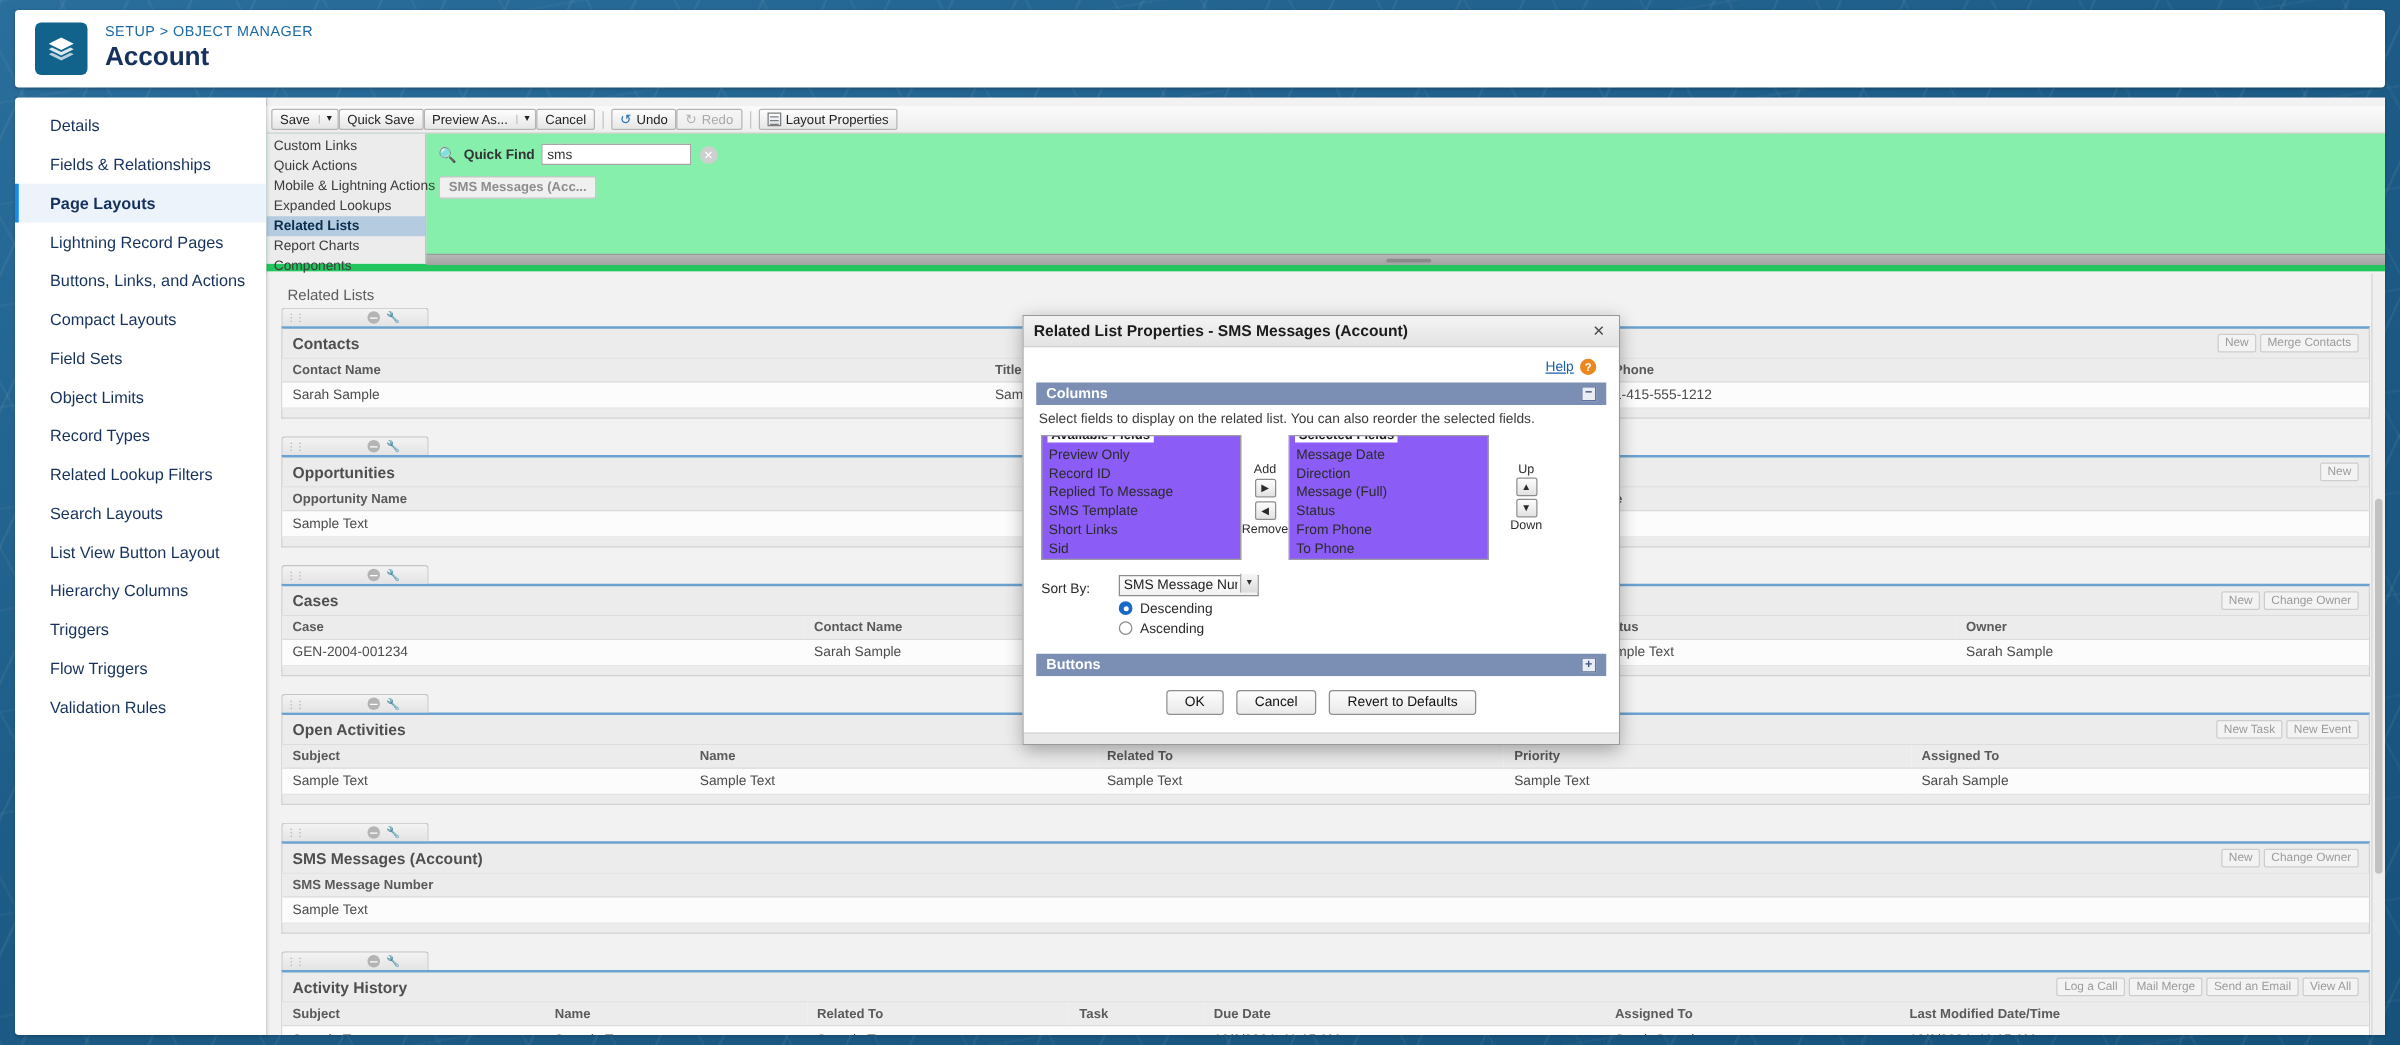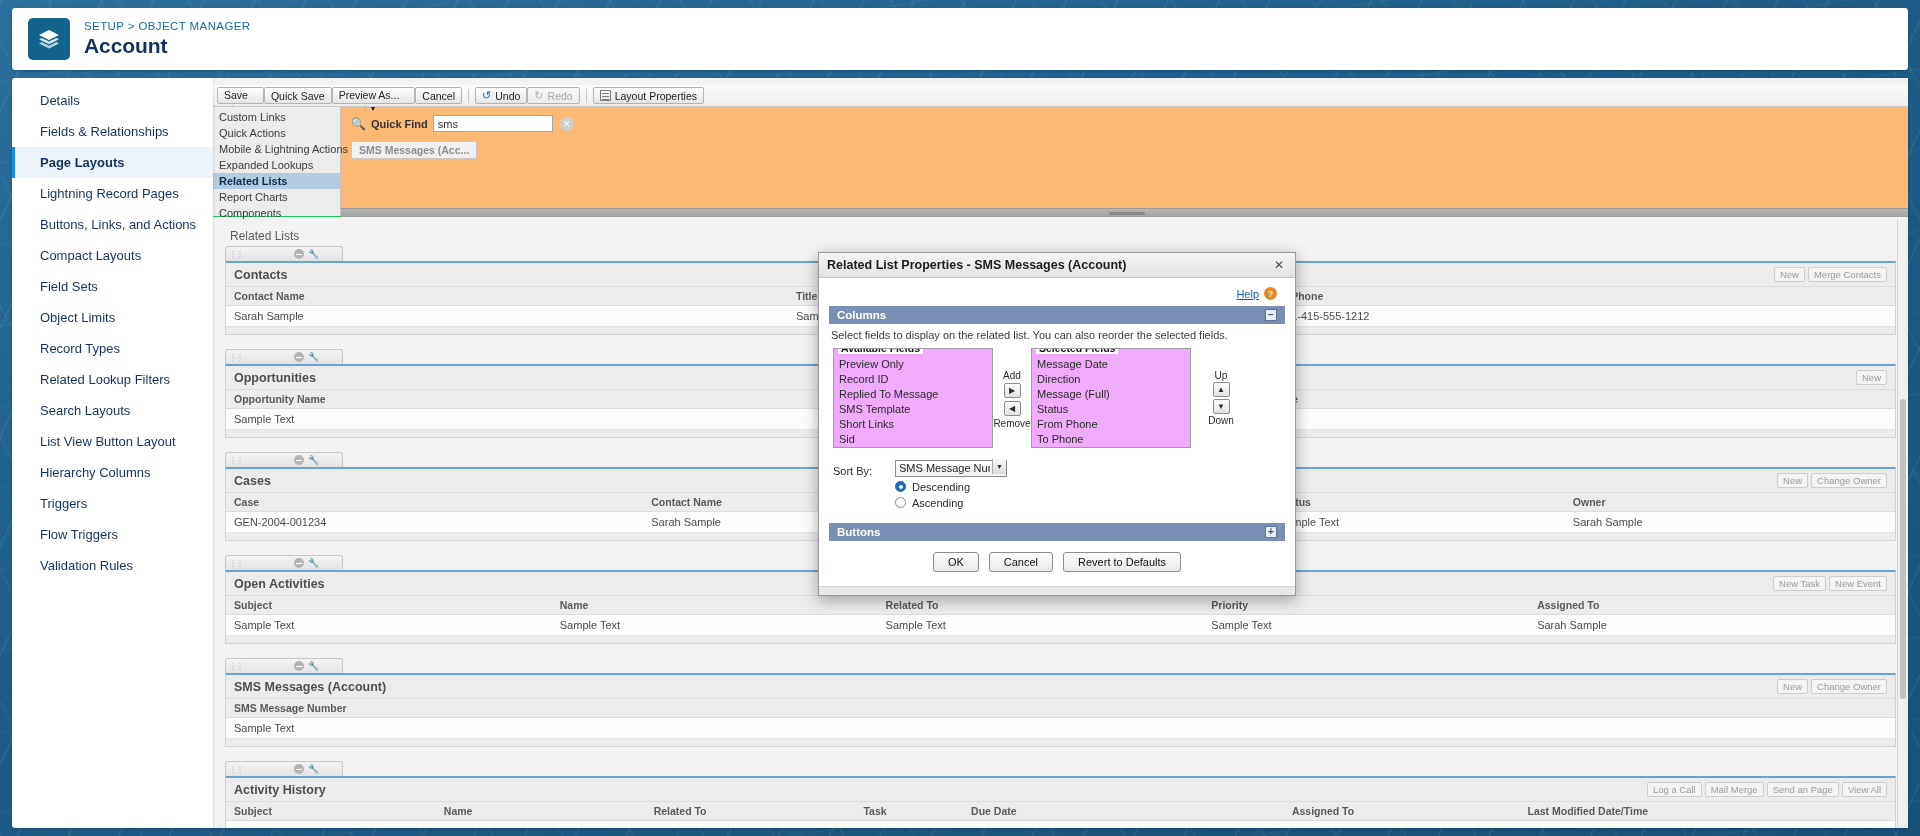--- a/index.html
+++ b/index.html
@@ -111,21 +111,21 @@
     font-size: 10.5px; color: #222;
     border: 1px solid #b4b4b4;
     background: linear-gradient(#fdfdfd,#e6e6e6);
     border-radius: 2px;
     padding: 1px 6px;
     height: 17px;
     display: flex; align-items: center; gap: 4px;
     cursor: pointer;
     white-space: nowrap;
   }
-  .tb-btn.split { padding-right: 15px; flex-direction: column; }
+  .tb-btn.split { padding-right: 3px; }
   .tb-btn.disabled { color: #a9a9a9; background: linear-gradient(#f6f6f6,#ececec); cursor: default; }
   .tb-caret {
     border-left: 1px solid #c0c0c0;
     padding-left: 4px; margin-left: 3px;
     font-size: 7px; line-height: 1;
   }
   .tb-sep {
     width: 1px; height: 14px; background: #c4c4c4;
     margin: 0 6px;
   }
@@ -139,22 +139,22 @@
   }
   .lp-ic::after {
     content:""; position:absolute; left:1px; right:1px; top:2px;
     height:1px; background:#7d7d7d;
     box-shadow: 0 3px 0 #7d7d7d, 0 6px 0 #7d7d7d;
   }
 
   
   .palette-wrap {
     display: flex;
-    background: #fdba74;
-    border-bottom: 1px solid #22c55e;
+    background: #86efac;
+    border-bottom: 6px solid #22c55e;
     height: 110px;
   }
   .palette-nav {
     width: 128px;
     background: #ececec;
     border-right: 1px solid #c3c3c3;
     padding-top: 2px;
     font-size: 11px;
     color: #3c3c3c;
   }
@@ -361,21 +361,21 @@
     font-size: 11px; color: #3c3c3c;
     padding: 5px 2px 7px 2px;
   }
   .dual-row {
     display: flex; align-items: flex-start;
     padding: 0 4px;
   }
   .fieldset-box {
     width: 160px;
     border: 1px solid #9d9d9d;
-    background: #f0abfc;
+    background: #8b5cf6;
     height: 100px;
     overflow: hidden;
     position: relative;
   }
   .fs-legend {
     position: absolute; top: -7px; left: 4px;
     background: #fff;
     font-size: 10.5px; font-weight: bold; color: #151515;
     padding: 0 3px;
   }
@@ -747,21 +747,21 @@
               <span class="ic-collapse"></span>
               <span class="ic-wrench">🔧</span>
             </span>
           </div>
           <div class="rl-body">
             <div class="rl-head">
               <span class="rl-name">Activity History</span>
               <span class="rl-btns">
                 <span class="rl-btn">Log a Call</span>
                 <span class="rl-btn">Mail Merge</span>
-                <span class="rl-btn">Send an Page</span>
+                <span class="rl-btn">Send an Email</span>
                 <span class="rl-btn">View All</span>
               </span>
             </div>
             <table class="rl-table">
               <thead>
                 <tr>
                   <th>Subject</th>
                   <th>Name</th>
                   <th>Related To</th>
                   <th>Task</th>

